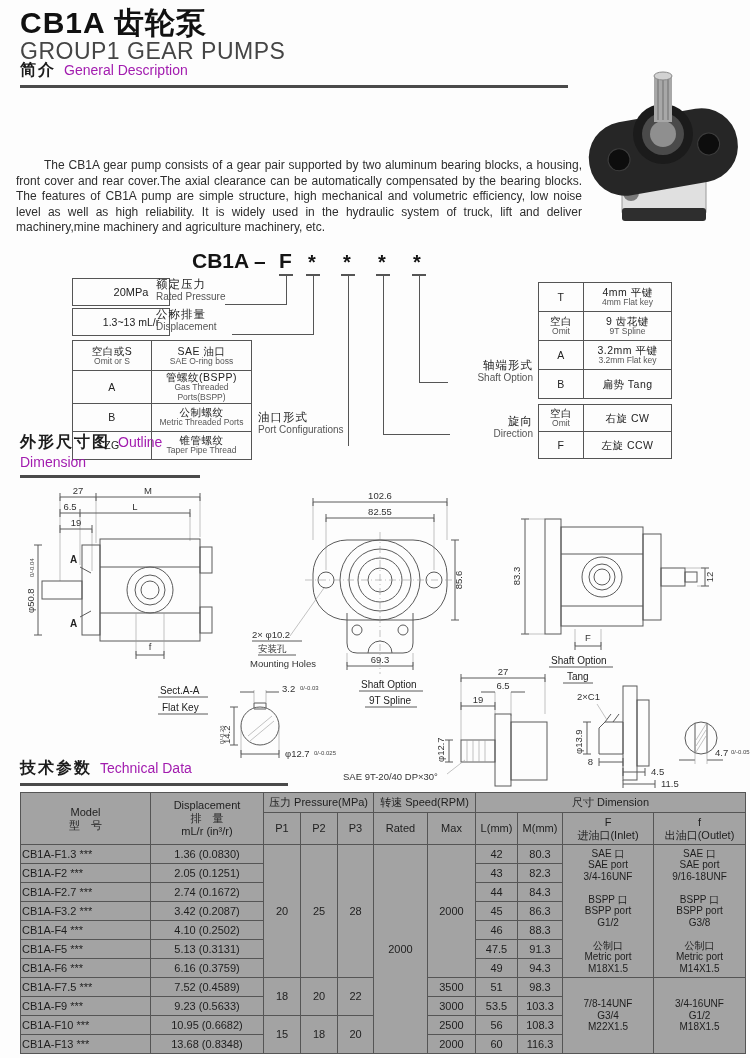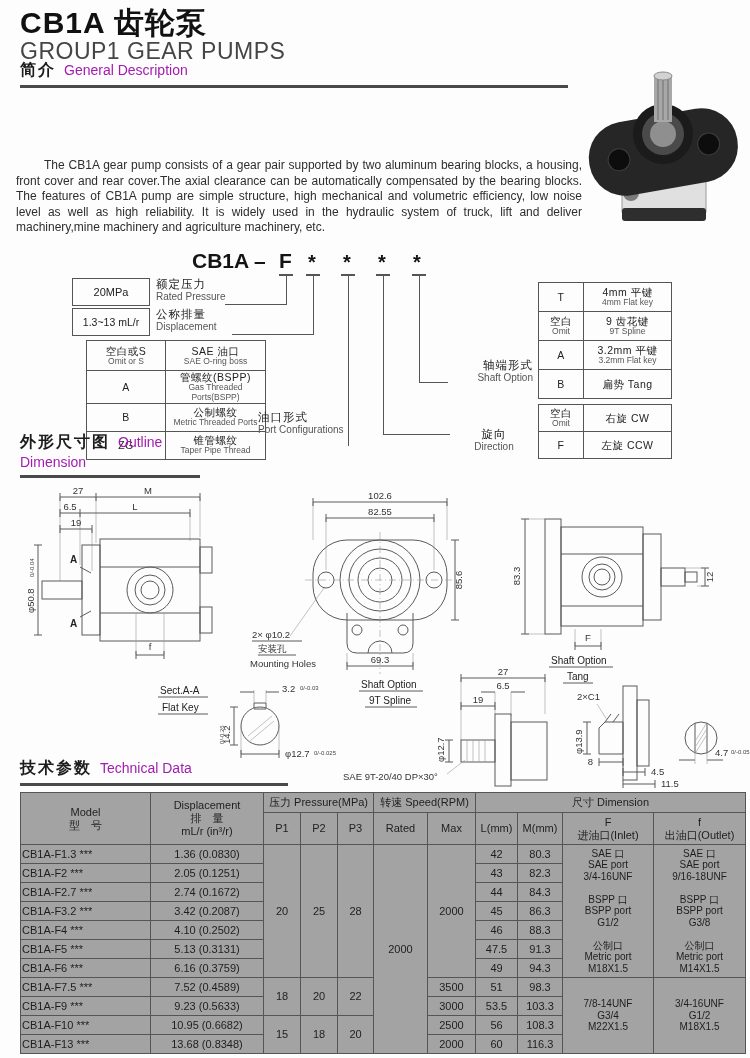--- a/index.html
+++ b/index.html
@@ -15,21 +15,21 @@
   .sec .rule{height:3px;background:#4a4a4a;margin-top:4px;}
   
   .p-zh{font-size:12.5px;line-height:19px;color:#2e2e2e;letter-spacing:1.2px;text-align:justify;text-indent:26px;}
   .p-en{font-size:12px;line-height:15.5px;color:#2e2e2e;text-align:justify;text-indent:28px;}
   
   .oc{position:absolute;left:0;top:248px;width:750px;height:212px;}
   .ln{position:absolute;background:#555;}
   .code{position:absolute;font-weight:bold;color:#141414;font-size:21px;line-height:1;}
   .star{font-size:20px;}
   .oc-box{position:absolute;border:1px solid #555;display:flex;align-items:center;justify-content:center;
-          font-size:11px;color:#222;background:#fdfdfd;}
+          font-size:11px;color:#222;background:#fdfdfd;padding-left:20px;}
   .oc-lbl{position:absolute;line-height:1.25;}
   .oc-lbl .zh{font-size:11.5px;color:#222;letter-spacing:1px;}
   .oc-lbl .en{font-size:10px;color:#555;}
   .oc-lbl.right{text-align:right;}
   table.oc-table{position:absolute;border-collapse:collapse;background:#fdfdfd;}
   table.oc-table td{border:1px solid #555;text-align:center;vertical-align:middle;padding:0 2px;}
   table.oc-table .zh{font-size:10.5px;color:#222;letter-spacing:.5px;line-height:1.15;}
   table.oc-table .en{font-size:8.5px;color:#555;line-height:1.15;}
   table.oc-table .en:empty{display:none;}
   
@@ -121,21 +121,21 @@
       <div class="zh">额定压力</div>
       <div class="en">Rated Pressure</div>
     </div>
 
     <div class="oc-box" style="left:72px;top:60px;width:76px;height:26px;font-size:10.5px;">1.3~13 mL/r</div>
     <div class="oc-lbl" style="left:156px;top:59px;">
       <div class="zh">公称排量</div>
       <div class="en">Displacement</div>
     </div>
 
-    <table class="oc-table" style="left:72px;top:92px;width:180px;margin-left:14px;">
+    <table class="oc-table" style="left:72px;top:92px;width:180px;">
       <tbody>
           <tr style="height:30px;">
         <td style="width:74px;">
               <div class="zh">空白或S</div>
               <div class="en">Omit or S</div>
             </td>
         <td>
               <div class="zh">SAE 油口</div>
               <div class="en">SAE O-ring boss</div>
             </td>
@@ -233,21 +233,21 @@
       <tr style="height:27px;">
         <td>
               <div class="zh">F</div>
             </td>
         <td>
               <div class="zh">左旋 CCW</div>
             </td>
       </tr>
     </tbody>
       </table>
-    <div class="oc-lbl right" style="left:455px;top:179px;width:78px;text-align:center;">
+    <div class="oc-lbl right" style="left:455px;top:166px;width:78px;">
       <div class="zh">旋向</div>
       <div class="en">Direction</div>
     </div>
   </div>
 
   <div class="abs sec" style="left:20px;top:432px;width:180px;">
     <span class="zh">外形尺寸图</span><span class="en">Outline Dimension</span>
     <div class="rule"></div>
   </div>
 

